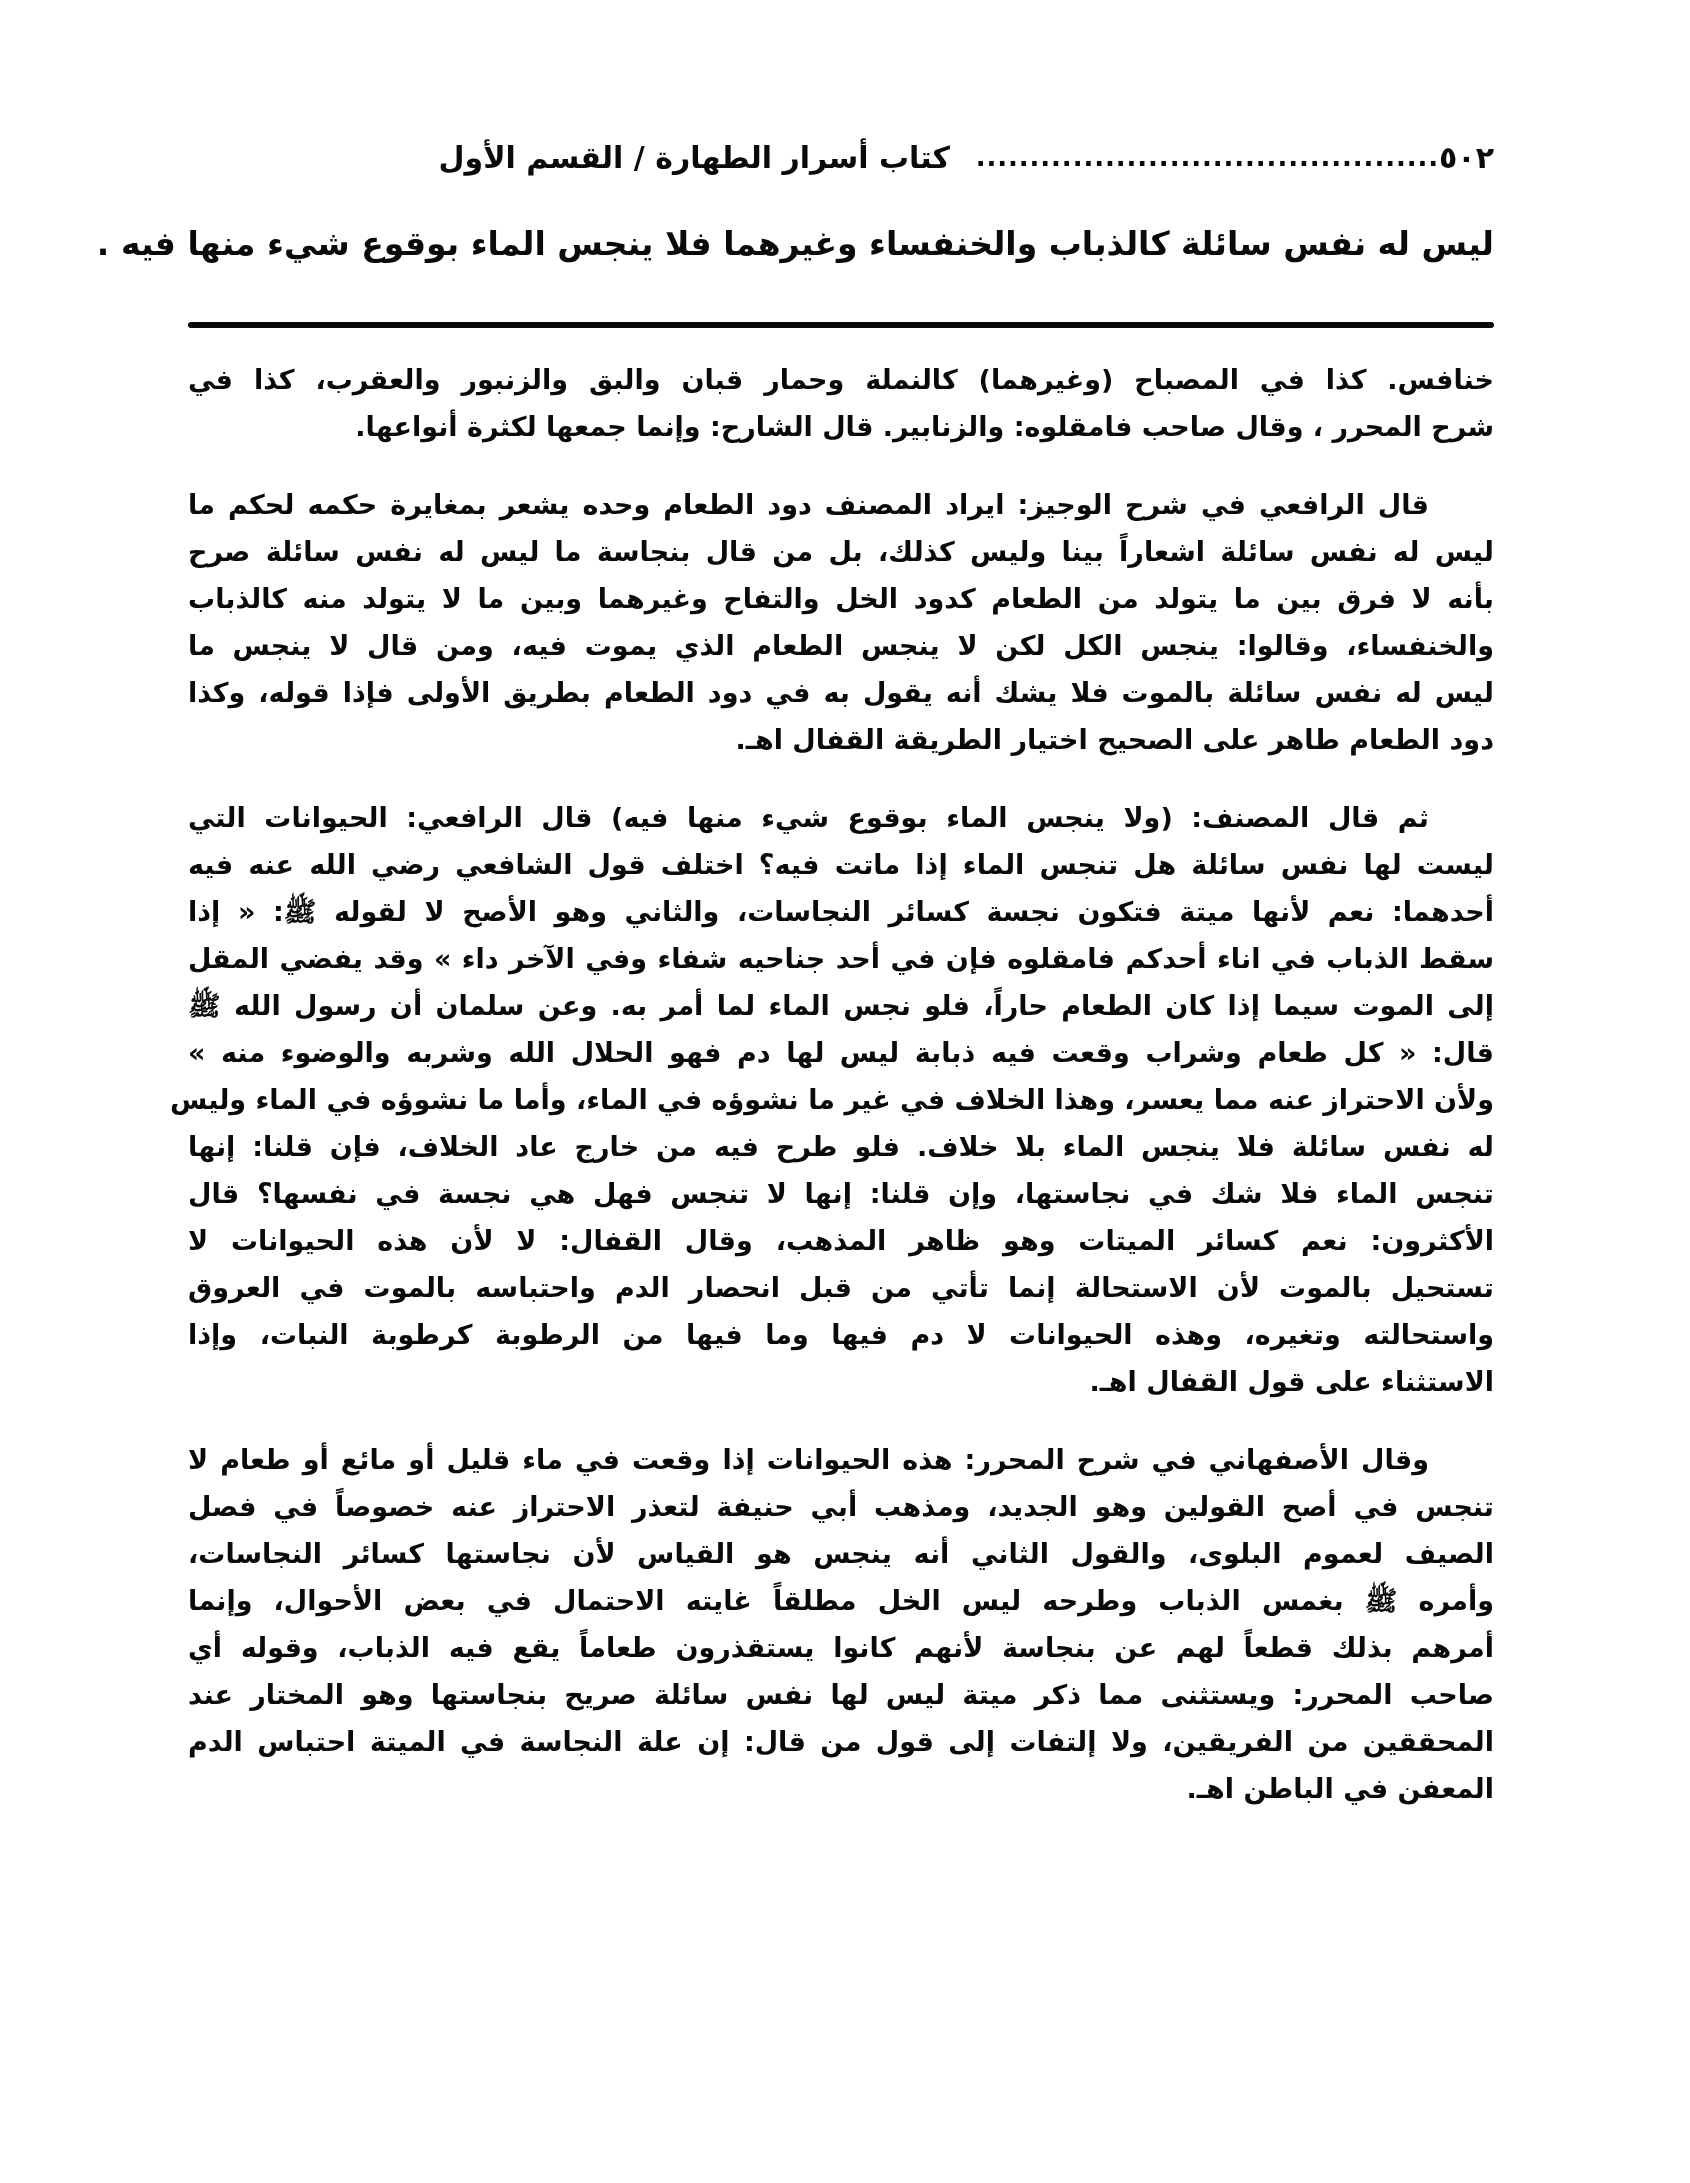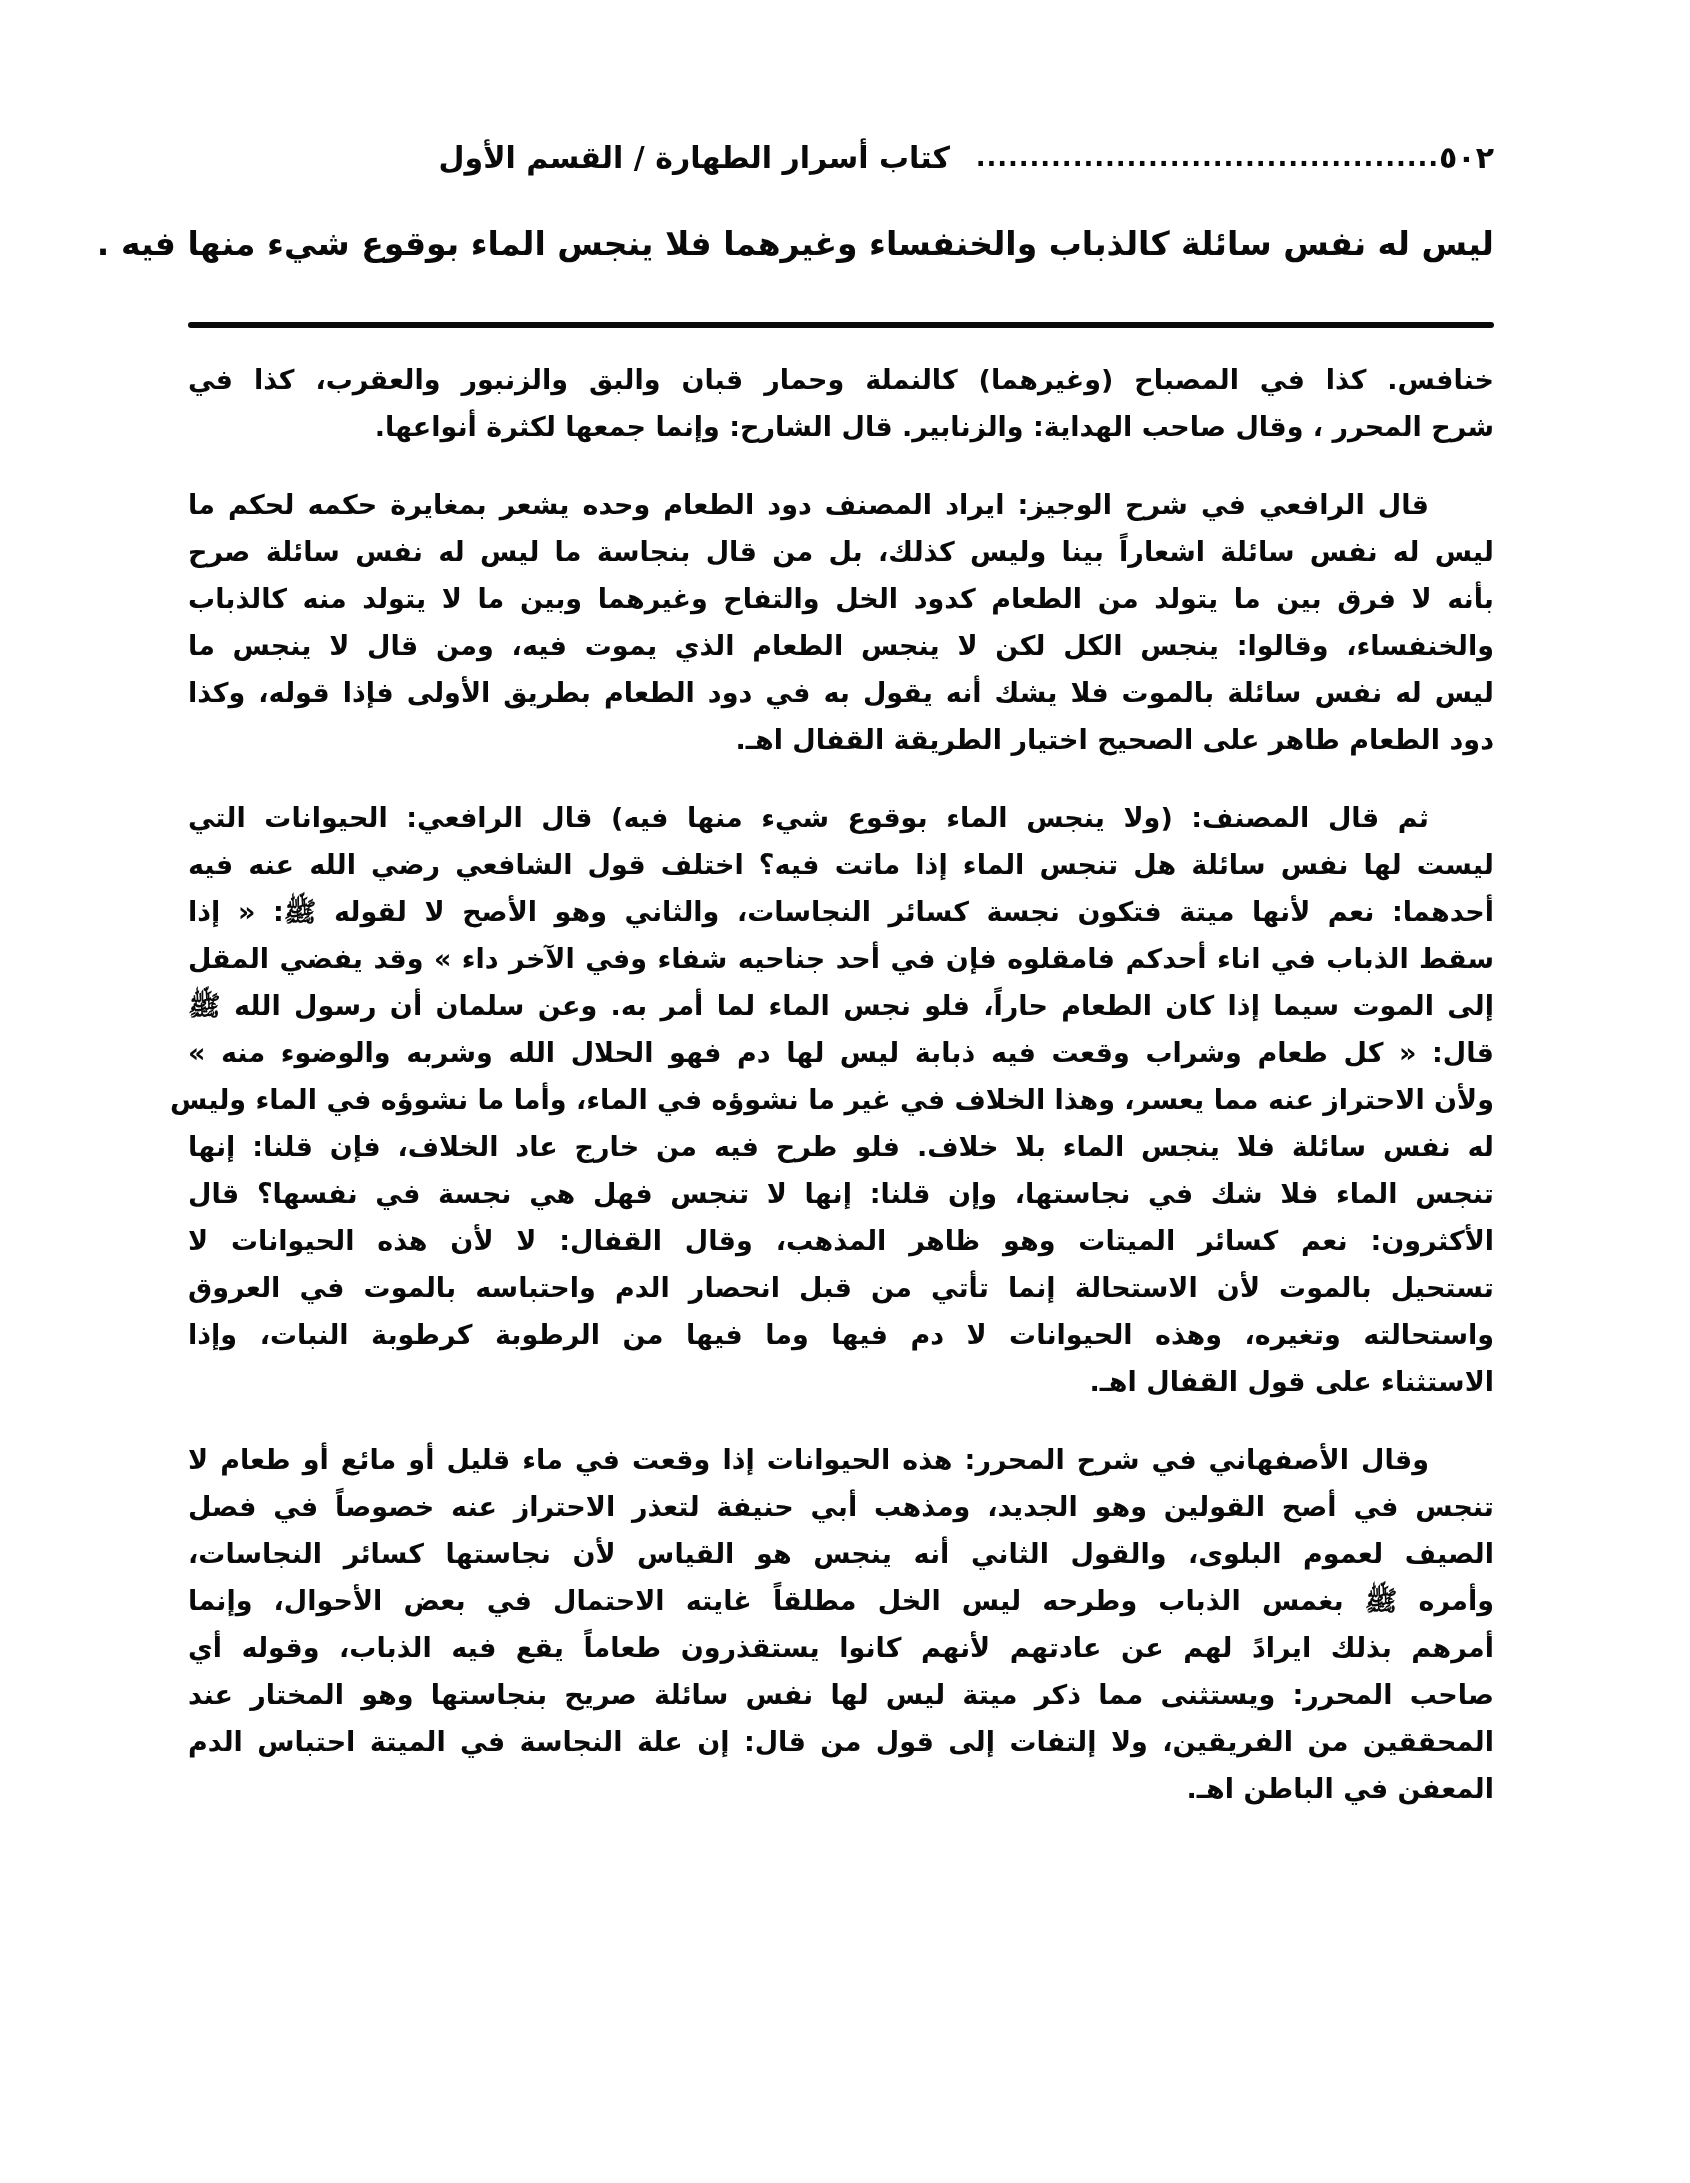--- a/index.html
+++ b/index.html
@@ -111,21 +111,21 @@
   </div>
 
   <div class="main-text">ليس له نفس سائلة كالذباب والخنفساء وغيرهما فلا ينجس الماء بوقوع شيء منها فيه .</div>
 
   <div class="footnote-rule"></div>
 
   <div class="commentary">
 
     <div class="para">
       <span class="line">خنافس. كذا في المصباح (وغيرهما) كالنملة وحمار قبان والبق والزنبور والعقرب، كذا في</span>
-      <span class="line last">شرح المحرر ، وقال صاحب الهداية: والزنابير. قال الشارح: وإنما جمعها لكثرة أنواعها.</span>
+      <span class="line last">شرح المحرر ، وقال صاحب فامقلوه: والزنابير. قال الشارح: وإنما جمعها لكثرة أنواعها.</span>
     </div>
 
     <div class="para">
       <span class="line indent">قال الرافعي في شرح الوجيز: ايراد المصنف دود الطعام وحده يشعر بمغايرة حكمه لحكم ما</span>
       <span class="line">ليس له نفس سائلة اشعاراً بينا وليس كذلك، بل من قال بنجاسة ما ليس له نفس سائلة صرح</span>
       <span class="line">بأنه لا فرق بين ما يتولد من الطعام كدود الخل والتفاح وغيرهما وبين ما لا يتولد منه كالذباب</span>
       <span class="line">والخنفساء، وقالوا: ينجس الكل لكن لا ينجس الطعام الذي يموت فيه، ومن قال لا ينجس ما</span>
       <span class="line">ليس له نفس سائلة بالموت فلا يشك أنه يقول به في دود الطعام بطريق الأولى فإذا قوله، وكذا</span>
       <span class="line last">دود الطعام طاهر على الصحيح اختيار الطريقة القفال اهـ.</span>
     </div>
@@ -144,21 +144,21 @@
       <span class="line">تستحيل بالموت لأن الاستحالة إنما تأتي من قبل انحصار الدم واحتباسه بالموت في العروق</span>
       <span class="line">واستحالته وتغيره، وهذه الحيوانات لا دم فيها وما فيها من الرطوبة كرطوبة النبات، وإذا</span>
       <span class="line last">الاستثناء على قول القفال اهـ.</span>
     </div>
 
     <div class="para">
       <span class="line indent">وقال الأصفهاني في شرح المحرر: هذه الحيوانات إذا وقعت في ماء قليل أو مائع أو طعام لا</span>
       <span class="line">تنجس في أصح القولين وهو الجديد، ومذهب أبي حنيفة لتعذر الاحتراز عنه خصوصاً في فصل</span>
       <span class="line">الصيف لعموم البلوى، والقول الثاني أنه ينجس هو القياس لأن نجاستها كسائر النجاسات،</span>
       <span class="line">وأمره ﷺ بغمس الذباب وطرحه ليس الخل مطلقاً غايته الاحتمال في بعض الأحوال، وإنما</span>
-      <span class="line">أمرهم بذلك ايرادً لهم عن عادتهم لأنهم كانوا يستقذرون طعاماً يقع فيه الذباب، وقوله أي</span>
+      <span class="line">أمرهم بذلك قطعاً لهم عن بنجاسة لأنهم كانوا يستقذرون طعاماً يقع فيه الذباب، وقوله أي</span>
       <span class="line">صاحب المحرر: ويستثنى مما ذكر ميتة ليس لها نفس سائلة صريح بنجاستها وهو المختار عند</span>
       <span class="line">المحققين من الفريقين، ولا إلتفات إلى قول من قال: إن علة النجاسة في الميتة احتباس الدم</span>
       <span class="line last">المعفن في الباطن اهـ.</span>
     </div>
 
   </div>
 </div>
 
 
 </body></html>

